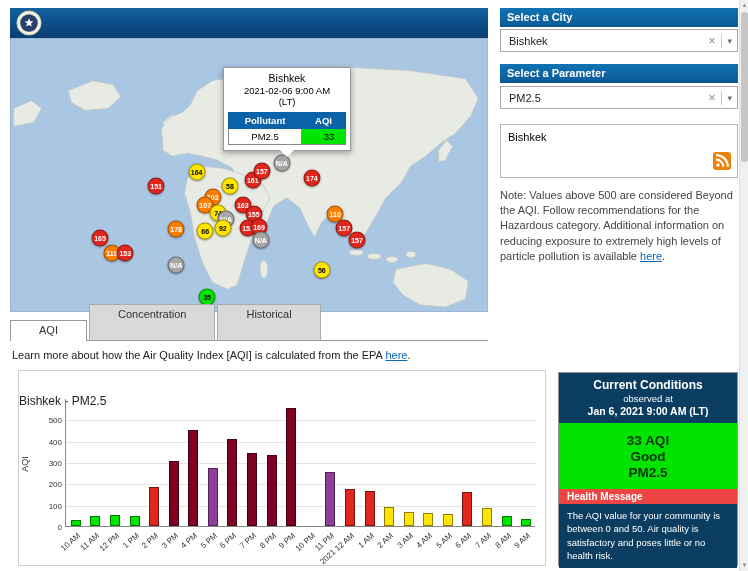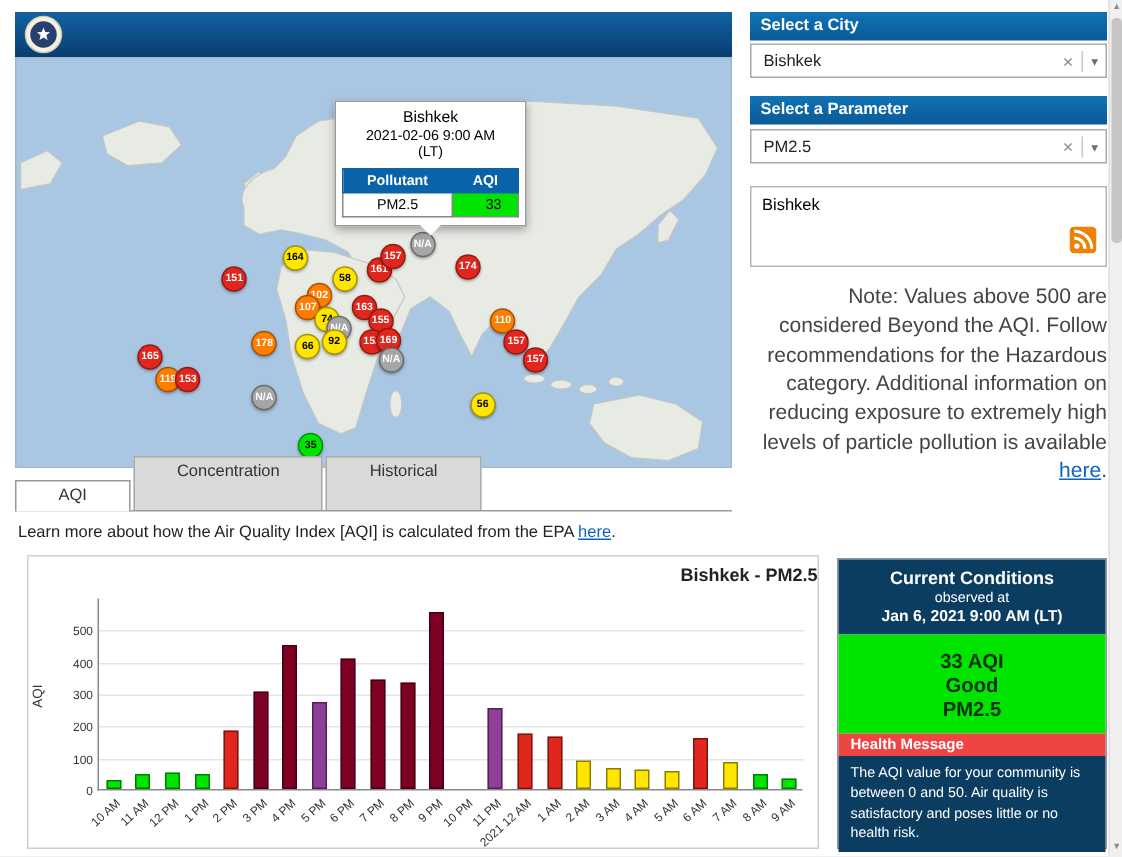--- a/index.html
+++ b/index.html
@@ -41,37 +41,37 @@
   .select { position: absolute; left: 0; width: 238px; height: 23px; background: #fff;
             border: 1px solid #a9a9a9; display: flex; align-items: center; font-size: 11px;
             padding: 0 5px 0 8px; cursor: pointer; }
   .select .val { flex: 1; color: #222; }
   .select .clr { color: #8a8a8a; font-size: 12px; padding: 0 6px; cursor: pointer; }
   .select .sep { width: 1px; height: 14px; background: #c9c9c9; margin-right: 5px; }
   .select .car { color: #6e6e6e; font-size: 9px; cursor: pointer; }
   .rssbox { position: absolute; left: 0; top: 124px; width: 238px; height: 54px;
             background: #fff; border: 1px solid #b5b5b5; padding: 6px 7px; font-size: 11px; }
   .rssbox .rss { position: absolute; right: 6px; bottom: 5px; cursor: pointer; }
-  .note { position: absolute; left: 0; top: 188px; width: 238px; font-size: 14px;
-          line-height: 1.38; color: #444; text-align: right; }
+  .note { position: absolute; left: 0; top: 188px; width: 238px; font-size: 11px;
+          line-height: 1.38; color: #444; }
   a.lnk { color: #0c64c0; text-decoration: underline; cursor: pointer; }
 
   
   .tabbar { position: absolute; left: 10px; top: 320px; width: 478px; height: 21px;
             border-bottom: 1px solid #999; display: flex; align-items: flex-end; }
   .tab { height: 36px; line-height: 19px; padding: 0 28px; font-size: 11px; color: #333;
          background: #d9d9d9; border: 1px solid #aaa; border-bottom: none; margin-right: 2px; cursor: pointer; }
   .tab.active { background: #fff; border-color: #999; position: relative; top: 1px; height: 21px; }
 
   .learn { position: absolute; left: 12px; top: 349px; font-size: 11px; color: #222; }
 
   
   .chart { position: absolute; left: 18px; top: 370px; width: 528px; height: 196px;
            background: #fff; border: 1px solid #cfcfcf; }
-  .chart-title { position: absolute; top: 5px; width: 100%; text-align: right; font-size: 12px; color: #222; font-weight: bold; }
+  .chart-title { position: absolute; top: 23px; width: 100%; text-align: left; font-size: 12px; color: #222; }
   .ylabel { position: absolute; left: -14px; top: 88px; transform: rotate(-90deg); font-size: 9px; color: #333; width: 40px; text-align: center;}
   .plot { position: absolute; left: 46px; top: 28px; width: 470px; height: 128px;
           border-left: 1px solid #888; border-bottom: 1px solid #888; }
   .grid { position: absolute; left: 0; width: 470px; height: 1px; background: #e4e4e4; }
   .ytick { position: absolute; left: -36px; width: 32px; text-align: right; font-size: 8px; color: #333; }
   .bar { position: absolute; bottom: 0; width: 10px; border: 1px solid rgba(0,0,0,.45); }
   .xlab { position: absolute; top: 132px; width: 62px; text-align: right; font-size: 8px; color: #333;
           transform: rotate(-42deg); transform-origin: 100% 0; white-space: nowrap; }
 
   

